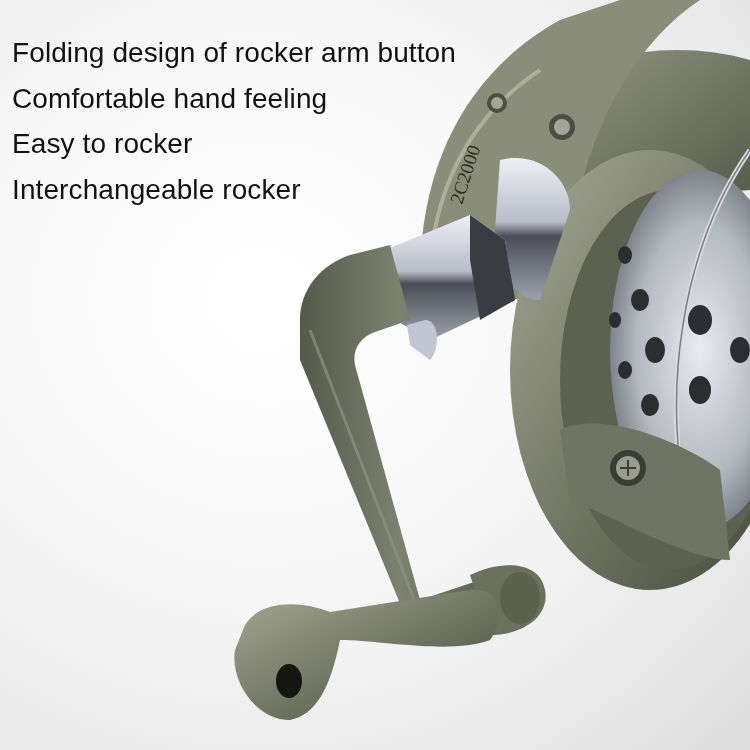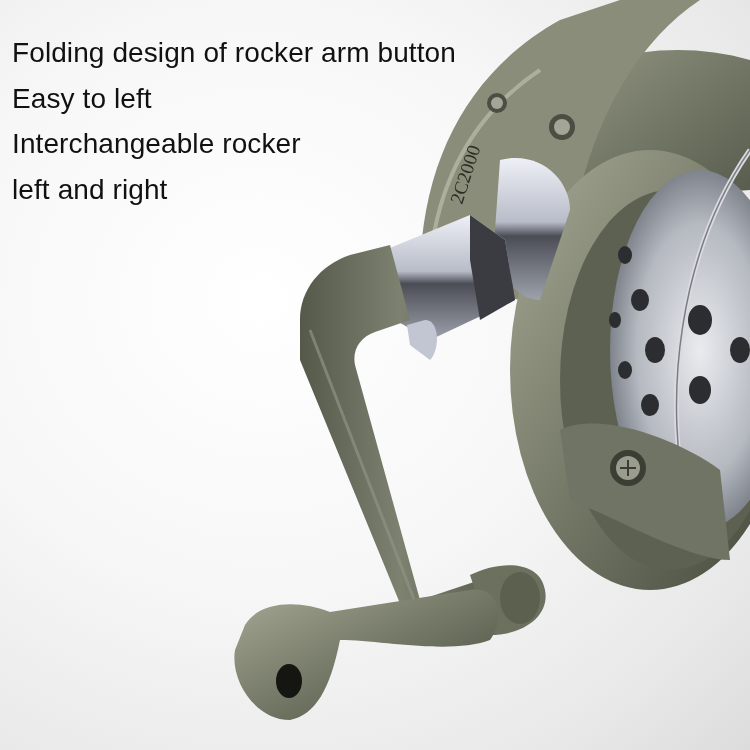--- a/index.html
+++ b/index.html
@@ -95,17 +95,17 @@
     <g>
       <path d="M470 575 C500 560 540 560 545 590 C550 615 525 635 490 635 Z" fill="#6c705f"></path>
       <ellipse cx="520" cy="598" rx="20" ry="26" fill="#5c604f"></ellipse>
       <path d="M245 625 C260 600 300 600 330 612 L470 590 C500 585 505 620 490 640 C450 655 380 640 340 640 C330 690 315 715 290 720 C255 720 230 680 235 650 Z" fill="url(#bodyG)"></path>
       <ellipse cx="289" cy="681" rx="13" ry="17" fill="#151612"></ellipse>
     </g>
   </svg>
 
   <ul class="features">
     <li>Folding design of rocker arm button</li>
-    <li>Easy to left</li>
+    <li>Comfortable hand feeling</li>
+    <li>Easy to rocker</li>
     <li>Interchangeable rocker</li>
-    <li>left and right</li>
   </ul>
 </div>
 
 </body></html>

